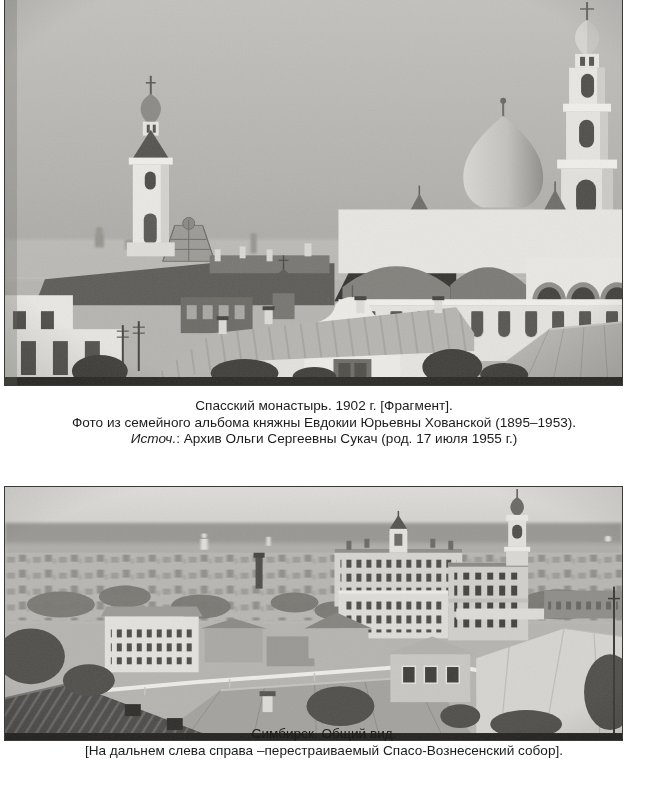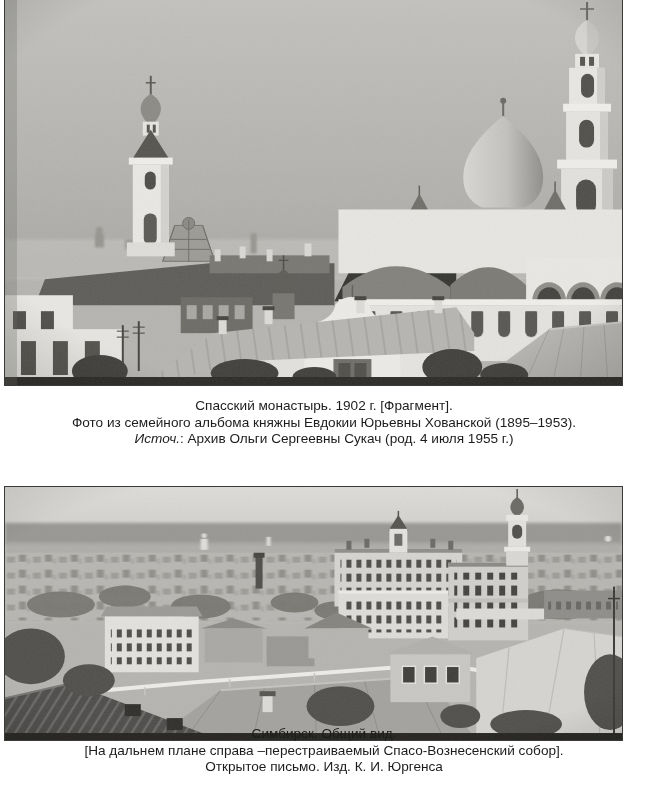--- a/index.html
+++ b/index.html
@@ -240,21 +240,21 @@
       <rect x="0" y="378" width="618" height="8" fill="#2b2a26"></rect>
       <rect x="0" y="0" width="12" height="386" fill="#6e6d68" opacity="0.3"></rect>
       <rect width="618" height="386" fill="url(#aVig)"></rect>
       <rect width="618" height="386" filter="url(#aNoise)" opacity="0.1"></rect>
     </svg>
   </figure>
 
   <div class="caption caption1">
     <div class="cap-line">Спасский монастырь. 1902 г. [Фрагмент].</div>
     <div class="cap-line">Фото из семейного альбома княжны Евдокии Юрьевны Хованской (1895–1953).</div>
-    <div class="cap-line"><i>Источ.</i><span>: Архив Ольги Сергеевны Сукач (род. 4 июля 1955 г.)</span></div>
+    <div class="cap-line"><i>Источ.</i><span>: Архив Ольги Сергеевны Сукач (род. 17 июля 1955 г.)</span></div>
   </div>
 
   <figure class="photo photo2">
     <svg viewBox="0 0 618 254" width="617" height="253" preserveAspectRatio="none" role="img">
       <defs>
         <linearGradient id="bSky" x1="0" y1="0" x2="0" y2="1">
           <stop offset="0" stop-color="#dddcd8"></stop>
             <stop offset="1" stop-color="#c9c8c4"></stop>
         </linearGradient>
         <radialGradient id="bVig" cx="0.5" cy="0.5" r="0.78">
@@ -418,17 +418,16 @@
       </g>
 
       <rect x="0" y="247" width="618" height="7" fill="#24231f"></rect>
       <rect width="618" height="254" fill="url(#bVig)"></rect>
       <rect width="618" height="254" filter="url(#bNoise)" opacity="0.09"></rect>
     </svg>
   </figure>
 
   <div class="caption caption2">
     <div class="cap-line">Симбирск. Общий вид.</div>
-    <div class="cap-line">[На дальнем плане справа –перестраиваемый Спасо-Вознесенский собор].</div>
-    <div class="cap-line">Открытое письмо. Изд. К. И. Юргенса</div>
+    <div class="cap-line">[На дальнем слева справа –перестраиваемый Спасо-Вознесенский собор].</div>
   </div>
 
 </div>
 
 </body></html>

